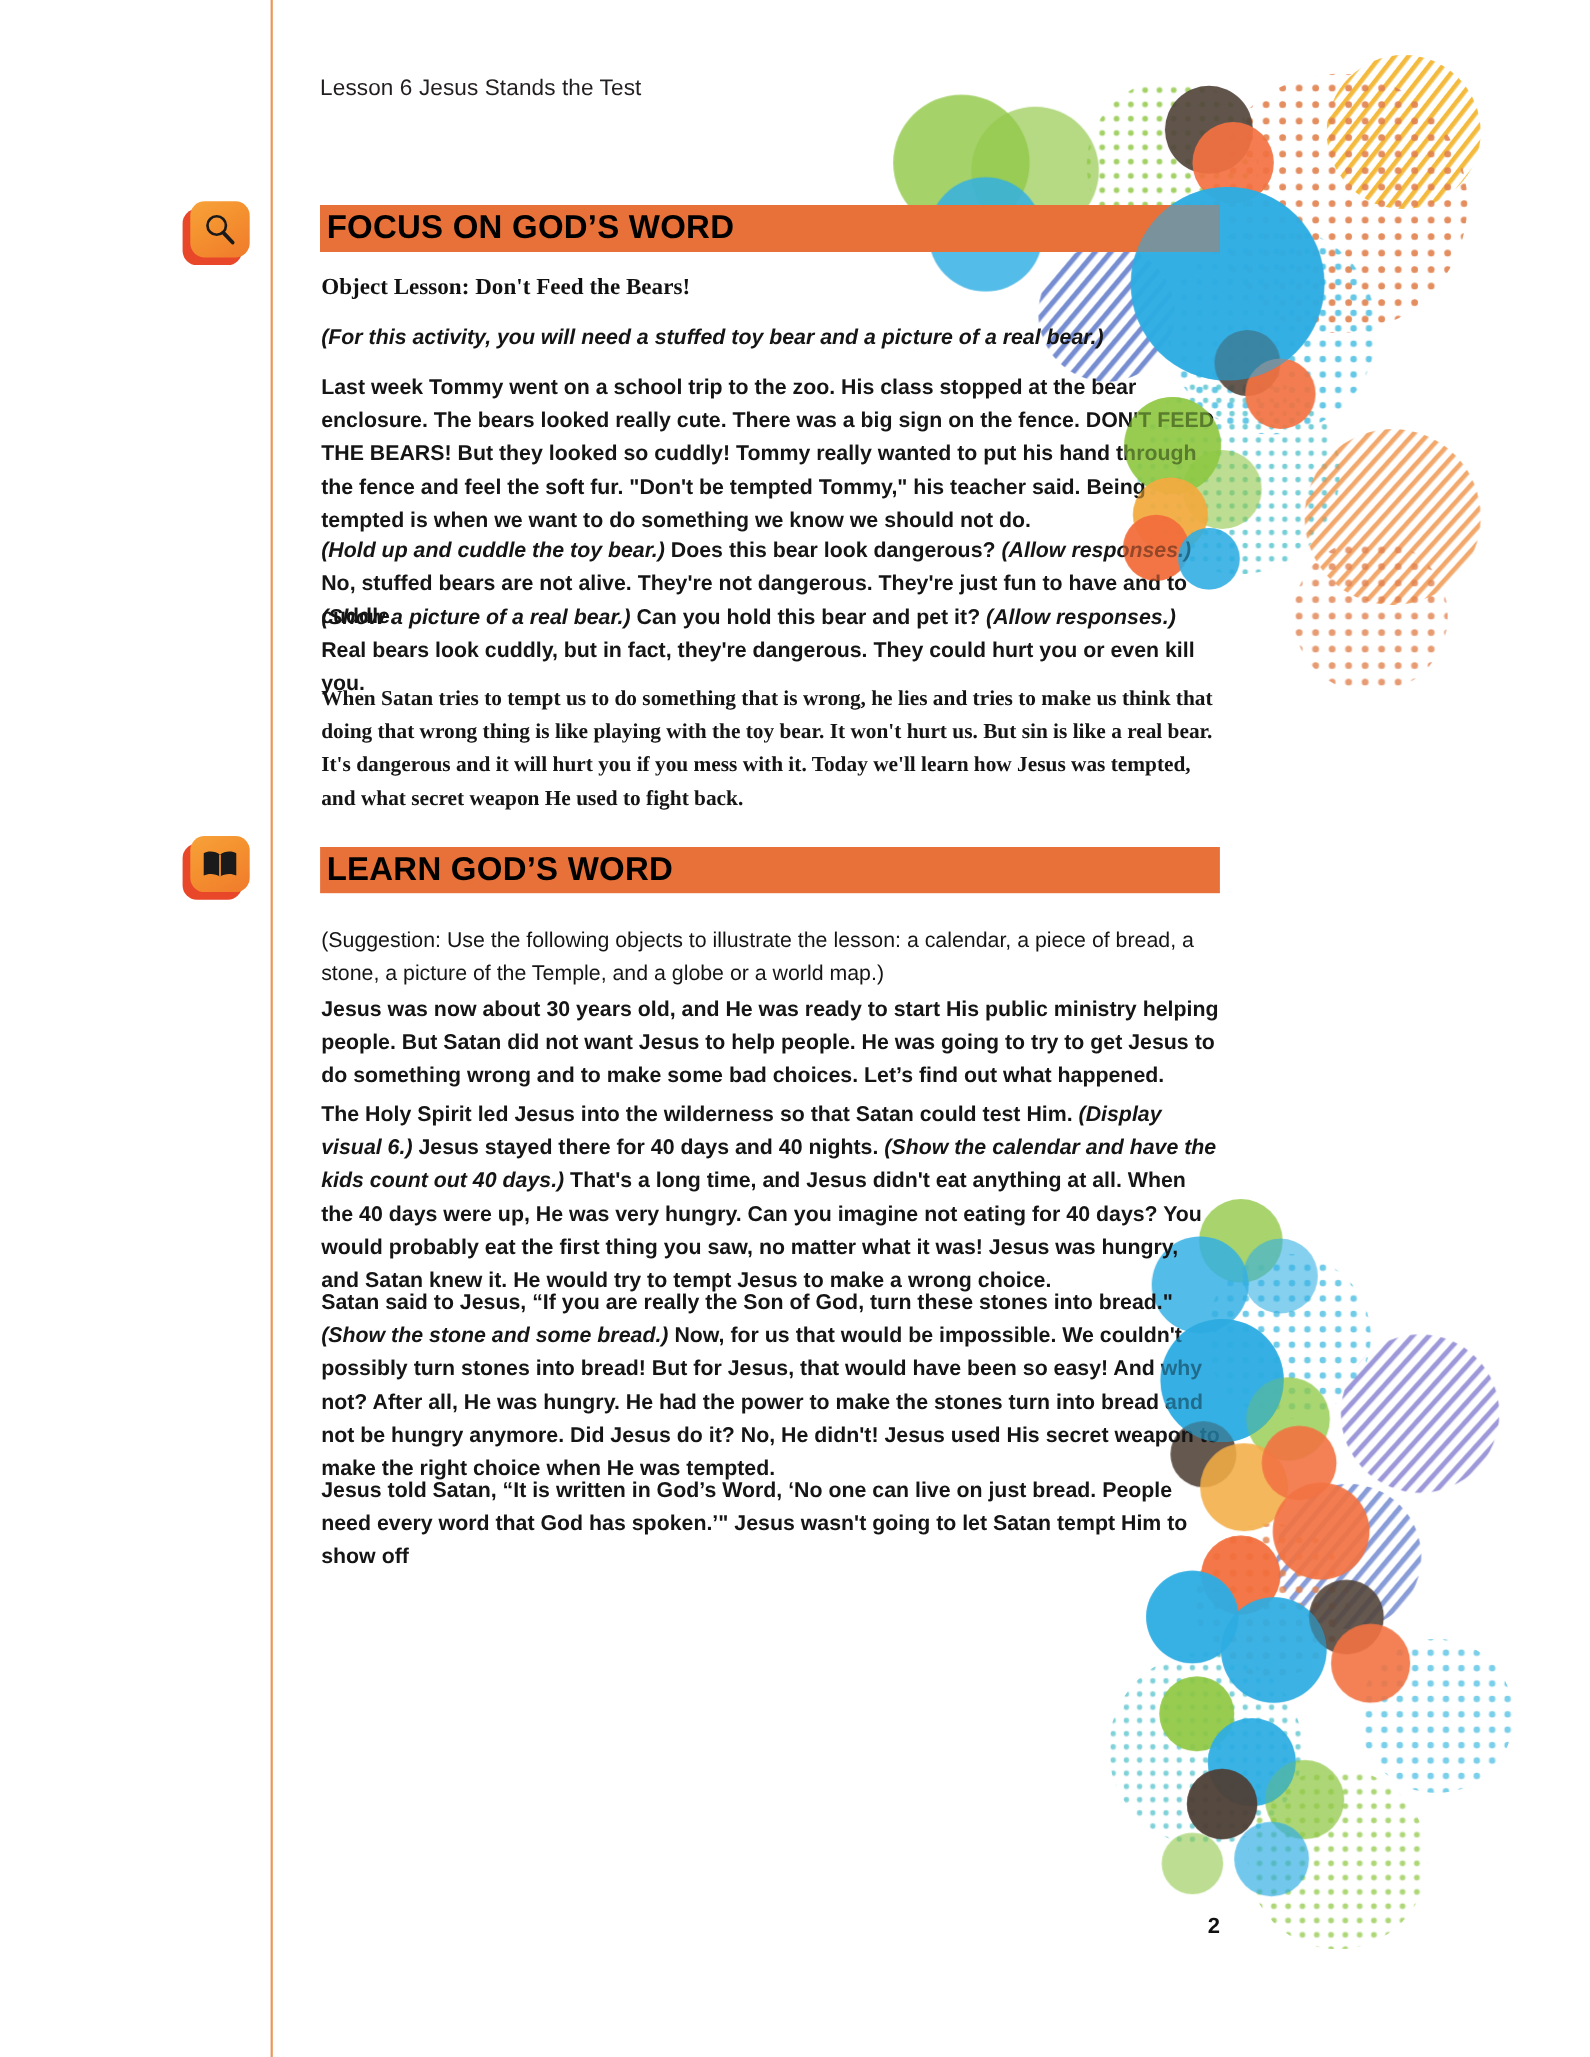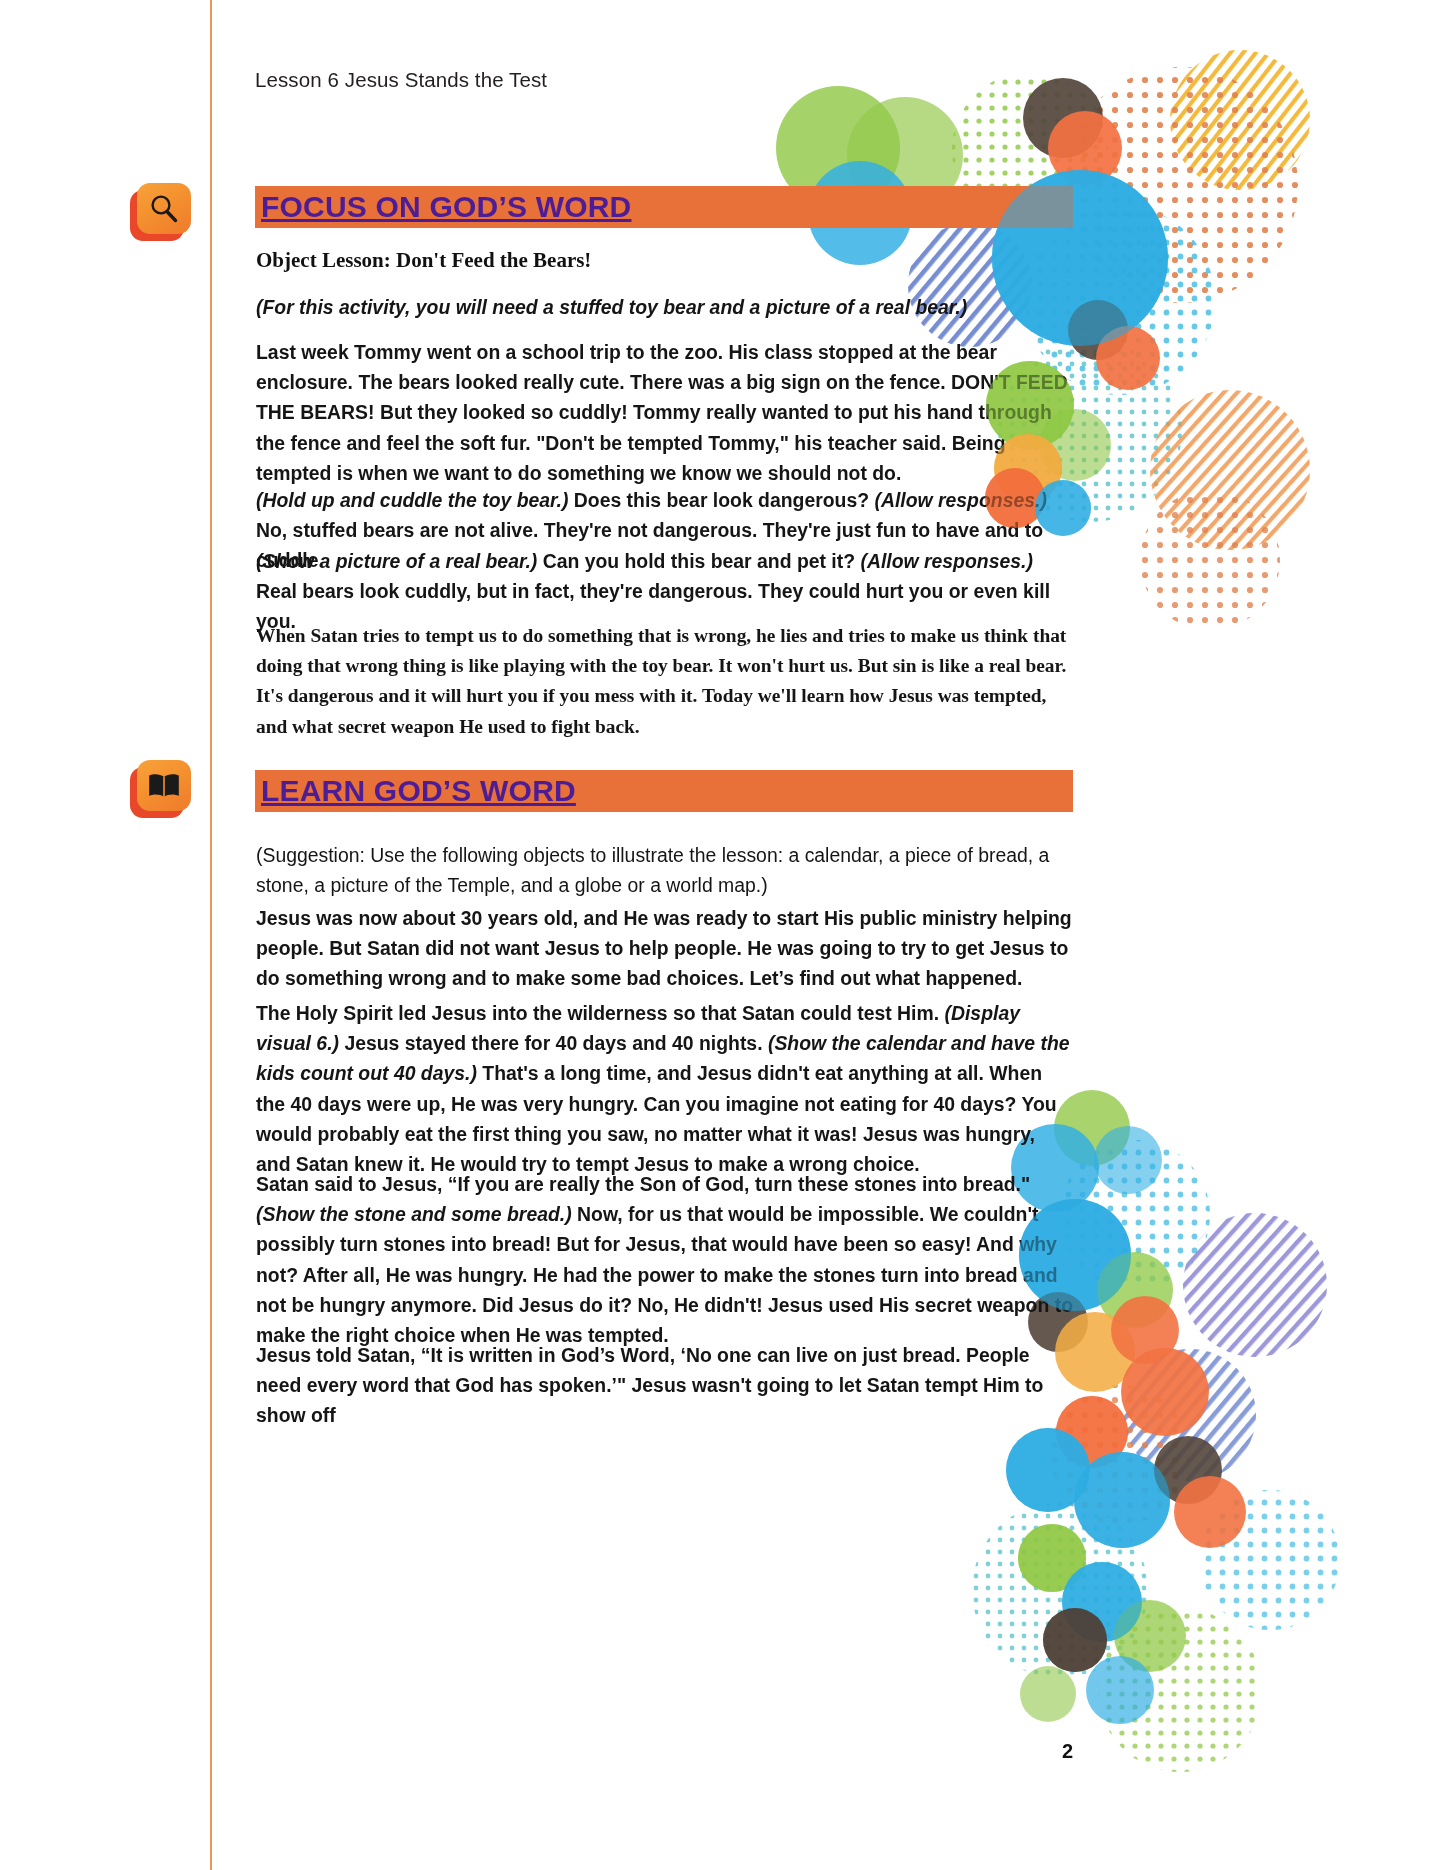--- a/index.html
+++ b/index.html
@@ -12,20 +12,21 @@
     position: relative;
     overflow: hidden;
   }
 
   
   #page {
     position: absolute;
     inset: 0;
     background: #ffffff;
     overflow: hidden;
+    margin-left: 36px;
   }
 
   
   .gutter-rule {
     position: absolute;
     left: 210px;
     top: 0px;
     width: 2px;
     height: 1870px;
     background: #E8853C;
@@ -64,26 +65,25 @@
     left: 255px;
     width: 818px;
     height: 42px;
     background: #E8713A;
     display: flex;
     align-items: center;
   }
   .banner-title {
     font-size: 30px;
     font-weight: bold;
-    color: #4c1d95;
+    color: #000000;
     letter-spacing: .2px;
     padding-left: 6px;
     white-space: nowrap;
     font-family: "Liberation Sans", sans-serif;
-    text-decoration: underline;
   }
 
   
   .gutter-icon {
     position: absolute;
     width: 62px;
     height: 58px;
   }
   .gi-shadow {
     position: absolute;

